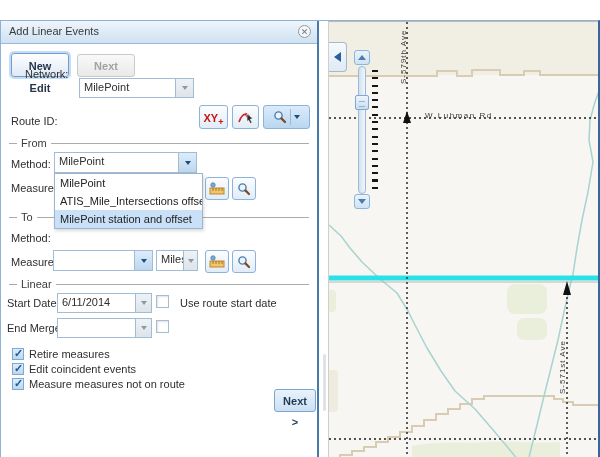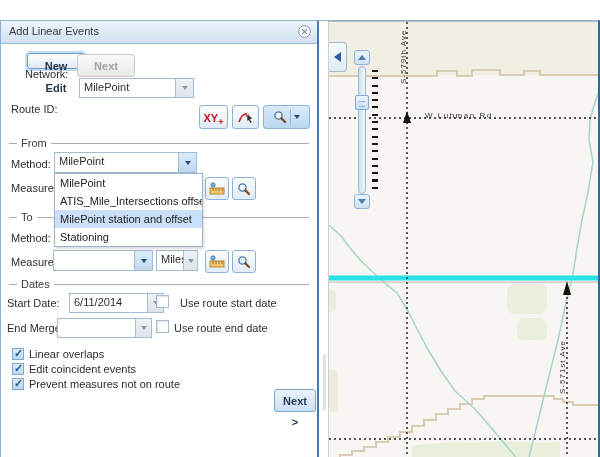--- a/index.html
+++ b/index.html
@@ -11,21 +11,21 @@
     overflow:hidden;font-family:"Liberation Sans",sans-serif;margin-top:20px;
     -webkit-font-smoothing:antialiased;
   }
   
   .panel{position:absolute;left:0;top:0;width:318px;height:100%;background:#fff;border-right:2px solid #4779ab;box-sizing:border-box;}
   .titlebar{position:absolute;left:0;top:0;right:0;height:22px;background:linear-gradient(#eef5fc,#cfe1f2);border-bottom:1px solid #9cb9d5;}
   .titlebar .title{position:absolute;left:8px;top:4px;font-size:11px;color:#3a3a3a;}
   .close-btn{position:absolute;right:6px;top:4px;width:13px;height:13px;border:1px solid #8f9aa5;border-radius:50%;color:#6e7a86;font-size:9px;line-height:12px;text-align:center;box-sizing:border-box;background:#f4f6f8;cursor:pointer;}
   .lbl{position:absolute;font-size:11px;color:#2e2e2e;white-space:nowrap;}
   .btn{position:absolute;box-sizing:border-box;border-radius:3px;font-size:11px;font-weight:bold;text-align:center;cursor:pointer;}
-  .btn-primary{left:26px;top:32px;width:58px;height:16px;line-height:22px;color:#26364a;background:linear-gradient(#fefefe,#dfeaf5);border:1px solid #6f9fd2;box-shadow:0 0 0 2px #c5dcf2;}
+  .btn-primary{left:10px;top:32px;width:58px;height:24px;line-height:22px;color:#26364a;background:linear-gradient(#fefefe,#dfeaf5);border:1px solid #6f9fd2;box-shadow:0 0 0 2px #c5dcf2;}
   .btn-disabled{left:76px;top:33px;width:58px;height:23px;line-height:21px;color:#a2a2a2;background:linear-gradient(#f9f9f9,#e9e9e9);border:1px solid #c9c9c9;}
   .combo{position:absolute;box-sizing:border-box;background:#fff;border:1px solid #a3bcd5;}
   .combo .val{position:absolute;left:4px;top:2px;font-size:11px;color:#2e2e2e;white-space:nowrap;}
   .arrow-btn{position:absolute;right:0;top:0;bottom:0;width:17px;background:linear-gradient(#ddecfa,#bdd7f0);border-left:1px solid #a3bcd5;display:flex;align-items:center;justify-content:center;cursor:pointer;}
   .caret{width:0;height:0;border-left:3.5px solid transparent;border-right:3.5px solid transparent;border-top:4px solid #1e4d78;}
   .arrow-muted{background:linear-gradient(#eef2f6,#dde4ea);}
   .arrow-muted .caret{border-top-color:#8b98a6;}
   .legend{position:absolute;left:8px;right:8px;display:flex;align-items:center;gap:4px;font-size:11px;color:#3b3b3b;}
   .legend::before{content:'';width:8px;height:1px;background:#ababab;}
   .legend::after{content:'';flex:1;height:1px;background:#ababab;}
@@ -75,21 +75,21 @@
     <button class="btn btn-disabled">Next Edit</button>
 
     <span class="lbl" style="left:10px;top:47px;padding-left:14px;">Network:</span>
     <div class="combo" style="left:78px;top:57px;width:115px;height:20px;">
       <span class="val">MilePoint</span>
       <span class="arrow-btn arrow-muted">
           <span class="caret"></span>
         </span>
     </div>
 
-    <span class="lbl" style="left:10px;top:82px;">Route ID:</span>
+    <span class="lbl" style="left:10px;top:94px;">Route ID:</span>
     <div class="tool-btn" style="left:198px;top:84px;width:29px;height:24px;">
       <span><span class="xy-txt">XY</span><span class="xy-plus">+</span></span>
     </div>
     <div class="tool-btn" style="left:231px;top:84px;width:27px;height:24px;">
       <svg width="16" height="16" viewBox="0 0 16 16">
         <path d="M1,13 C3,7 6,4 9,6" stroke="#d22020" stroke-width="1.6" fill="none"></path>
         <polygon points="7.5,3.5 12,6.5 8,8.5" fill="#d22020"></polygon>
         <polygon points="9,5 15,9.5 12.2,10.2 14,13.6 12.4,14.6 10.6,11.2 9,12.6" fill="#2c2c2c" stroke="#fff" stroke-width="0.6"></polygon>
       </svg>
     </div>
@@ -124,21 +124,20 @@
       <svg width="14" height="14" viewBox="0 0 14 14">
         <circle cx="5.5" cy="5.5" r="3.6" fill="#eaf4fd" stroke="#4a7dae" stroke-width="1.4"></circle>
         <line x1="8.4" y1="8.4" x2="12" y2="12" stroke="#7d4a23" stroke-width="2.2" stroke-linecap="round"></line>
       </svg>
     </div>
 
     <div class="list">
       <div class="item">MilePoint</div>
       <div class="item">ATIS_Mile_Intersections offset</div>
       <div class="item selected">MilePoint station and offset</div>
-      <div class="item">Stationing</div>
     </div>
 
     <div class="legend" style="top:190px;">
         <span>To</span>
       </div>
     <span class="lbl" style="left:10px;top:211px;">Method:</span>
     <span class="lbl" style="left:10px;top:235px;">Measure:</span>
     <div class="combo" style="left:52px;top:229px;width:100px;height:21px;">
       <span class="val"></span>
       <span class="arrow-btn">
@@ -159,48 +158,47 @@
       </svg>
     </div>
     <div class="tool-btn" style="left:231px;top:229px;width:24px;height:23px;">
       <svg width="14" height="14" viewBox="0 0 14 14">
         <circle cx="5.5" cy="5.5" r="3.6" fill="#eaf4fd" stroke="#4a7dae" stroke-width="1.4"></circle>
         <line x1="8.4" y1="8.4" x2="12" y2="12" stroke="#7d4a23" stroke-width="2.2" stroke-linecap="round"></line>
       </svg>
     </div>
 
     <div class="legend" style="top:257px;">
-        <span>Dates</span>
+        <span>Linear</span>
       </div>
     <span class="lbl" style="left:6px;top:276px;">Start Date:</span>
-    <div class="combo" style="left:68px;top:272px;width:95px;height:20px;">
+    <div class="combo" style="left:56px;top:272px;width:95px;height:20px;">
       <span class="val">6/11/2014</span>
       <span class="arrow-btn arrow-muted" style="width:15px;">
           <span class="caret"></span>
         </span>
     </div>
     <span class="cb empty" style="left:155px;top:274px;"></span>
     <span class="lbl" style="left:179px;top:276px;">Use route start date</span>
 
     <span class="lbl" style="left:6px;top:301px;">End Merge:</span>
     <div class="combo" style="left:56px;top:297px;width:95px;height:20px;">
       <span class="val"></span>
       <span class="arrow-btn arrow-muted" style="width:15px;">
           <span class="caret"></span>
         </span>
     </div>
     <span class="cb empty" style="left:155px;top:299px;"></span>
-    <span class="lbl" style="left:173px;top:301px;">Use route end date</span>
 
     <span class="cb small" style="left:11px;top:327px;"></span>
-    <span class="lbl" style="left:28px;top:327px;">Linear overlaps</span>
+    <span class="lbl" style="left:28px;top:327px;">Retire measures</span>
     <span class="cb small" style="left:11px;top:342px;"></span>
     <span class="lbl" style="left:28px;top:342px;">Edit coincident events</span>
     <span class="cb small" style="left:11px;top:357px;"></span>
-    <span class="lbl" style="left:28px;top:357px;">Prevent measures not on route</span>
+    <span class="lbl" style="left:28px;top:357px;">Measure measures not on route</span>
 
     <button class="btn next-btn">Next &gt;</button>
   </div>
 
   <div class="gutter">
     <div class="thumb"></div>
   </div>
 
   <div class="map">
     <svg width="272" height="455" viewBox="0 0 272 455">

